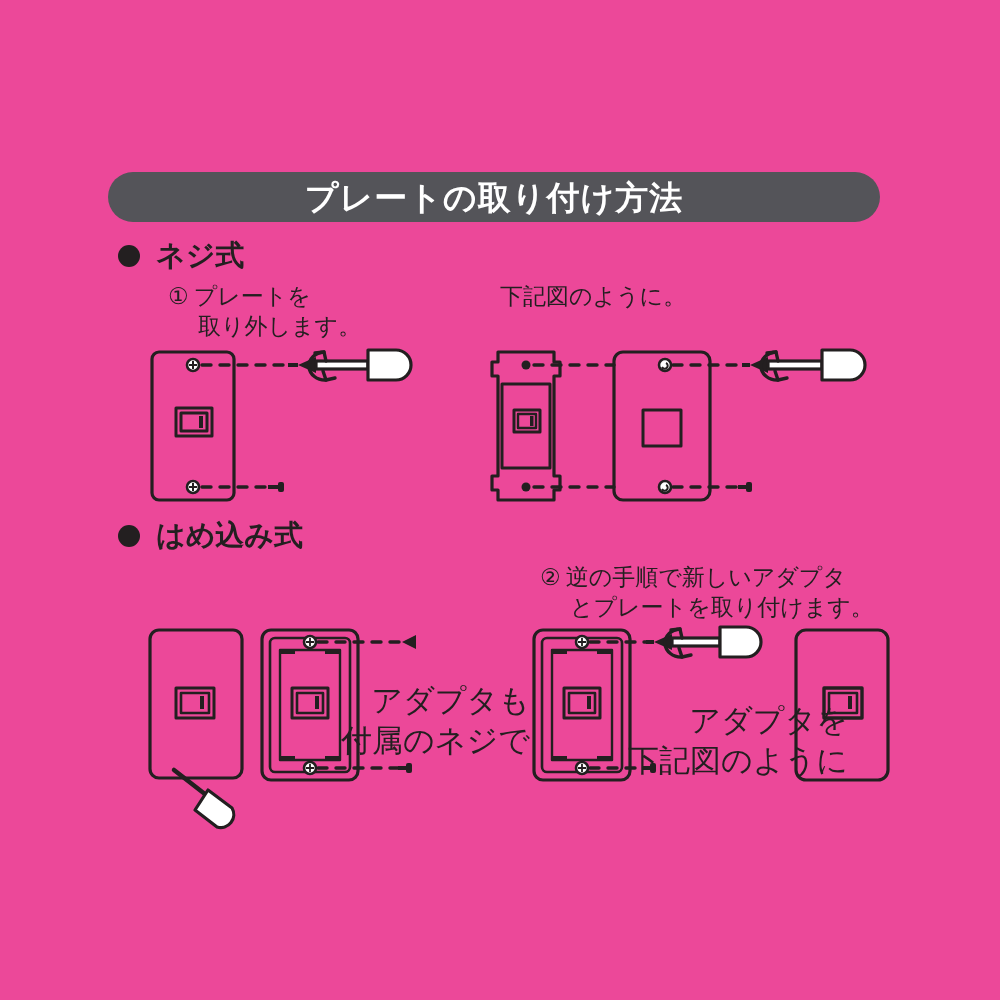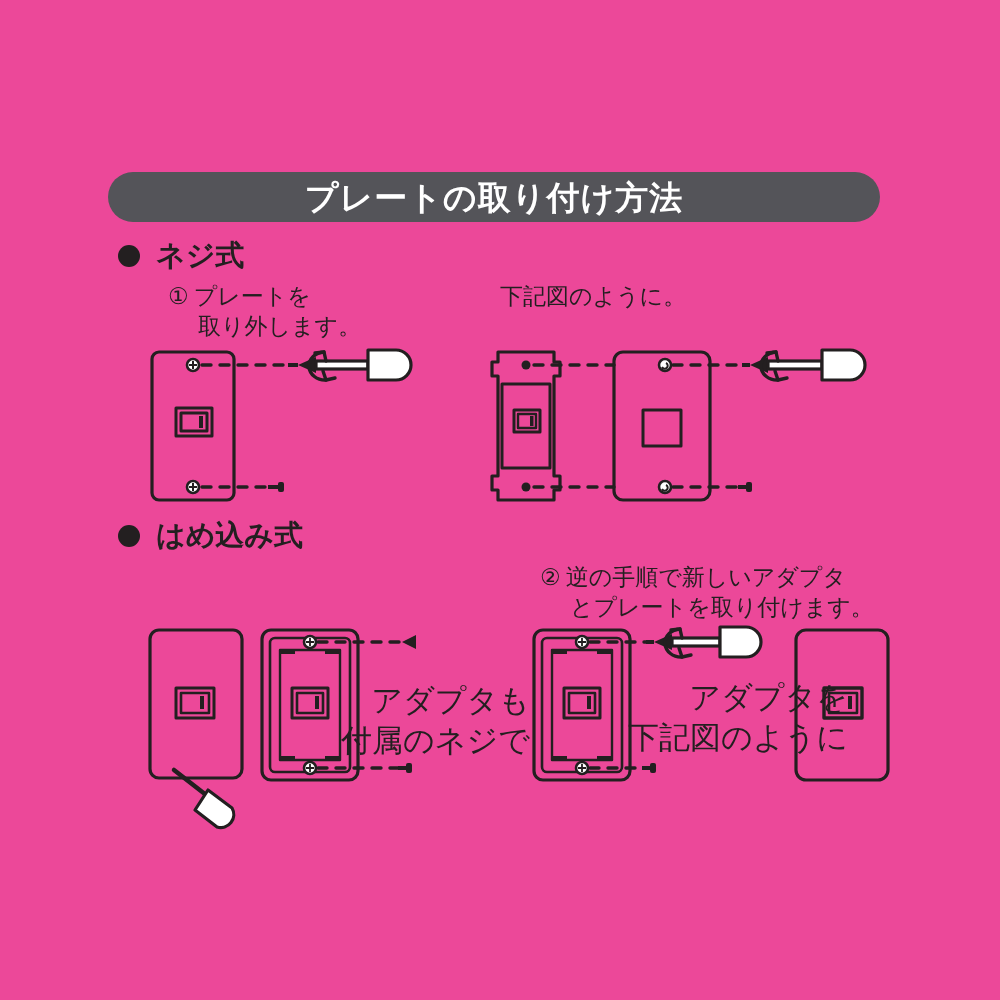--- a/index.html
+++ b/index.html
@@ -88,21 +88,21 @@
 
   
   .inline-caption {
     position: absolute;
     font-size: 31px;
     line-height: 1.3;
     white-space: nowrap;
     text-align: right;
   }
   #cap-remove-adapter { left: 341px; top: 680px; }
-  #cap-attach-adapter { left: 628px; top: 680px; font-family: Liberation Mono, monospace; }
+  #cap-attach-adapter { left: 628px; top: 700px; }
 
   
   .illus { position: absolute; }
   #illus-1a { left: 140px; top: 340px; width: 290px; height: 175px; }
   #illus-1b { left: 480px; top: 340px; width: 400px; height: 175px; }
   #illus-2a { left: 140px; top: 620px; width: 360px; height: 200px; }
   #illus-2b { left: 520px; top: 620px; width: 380px; height: 200px; }
   .illus svg { display: block; width: 100%; height: 100%; overflow: visible; }
 </style>
 </head>

